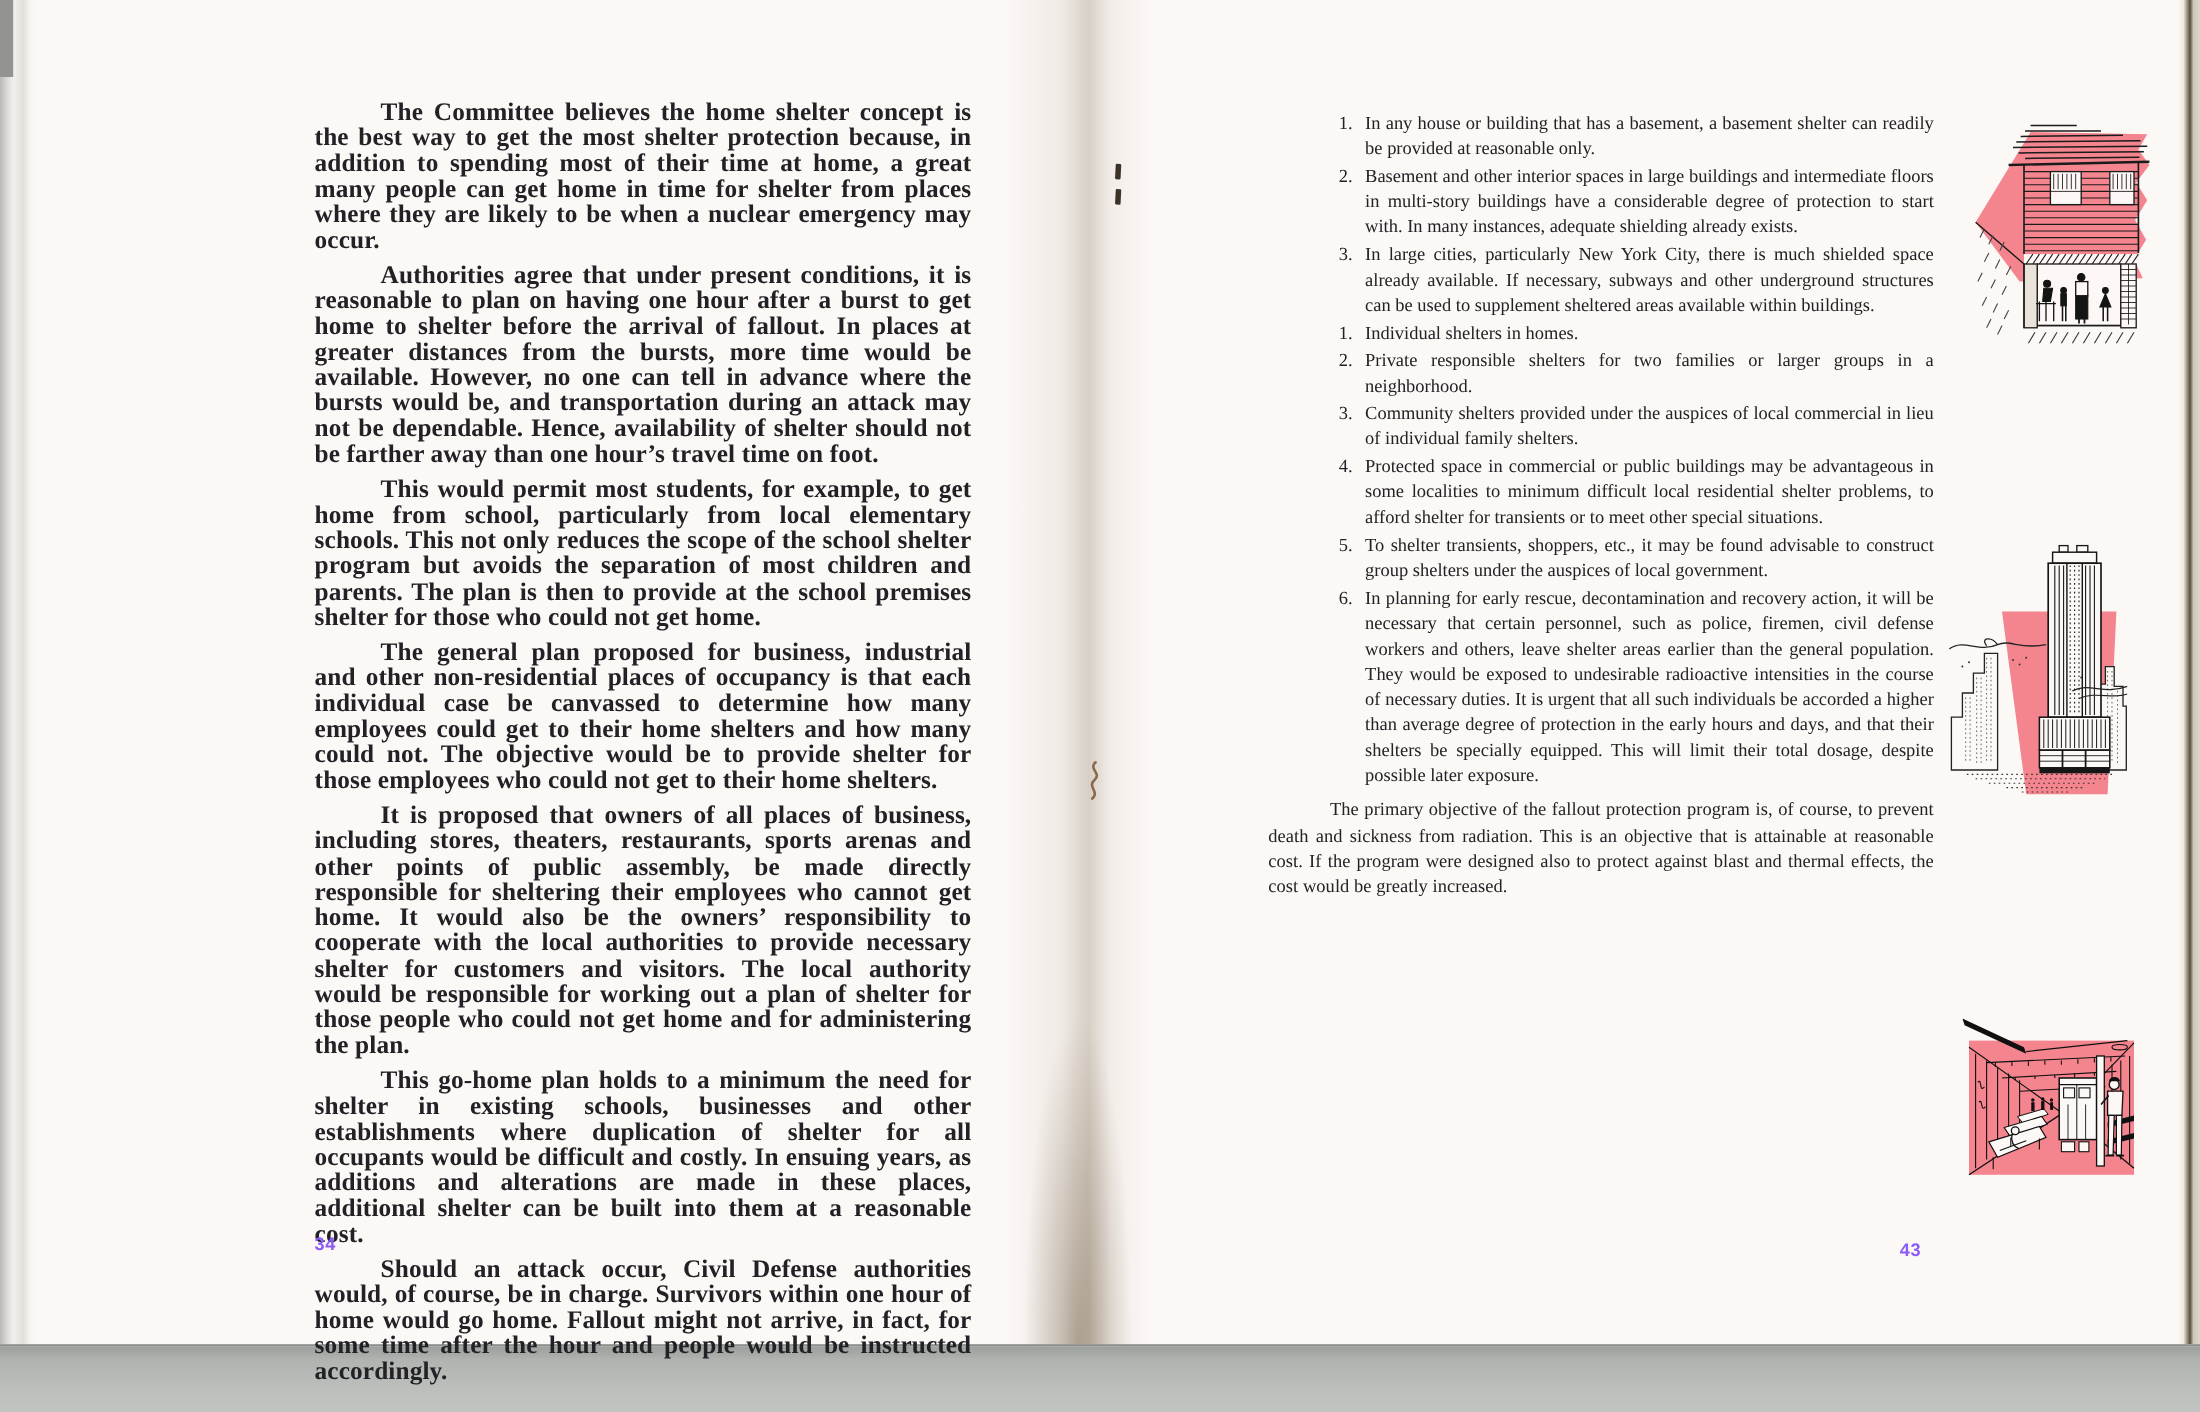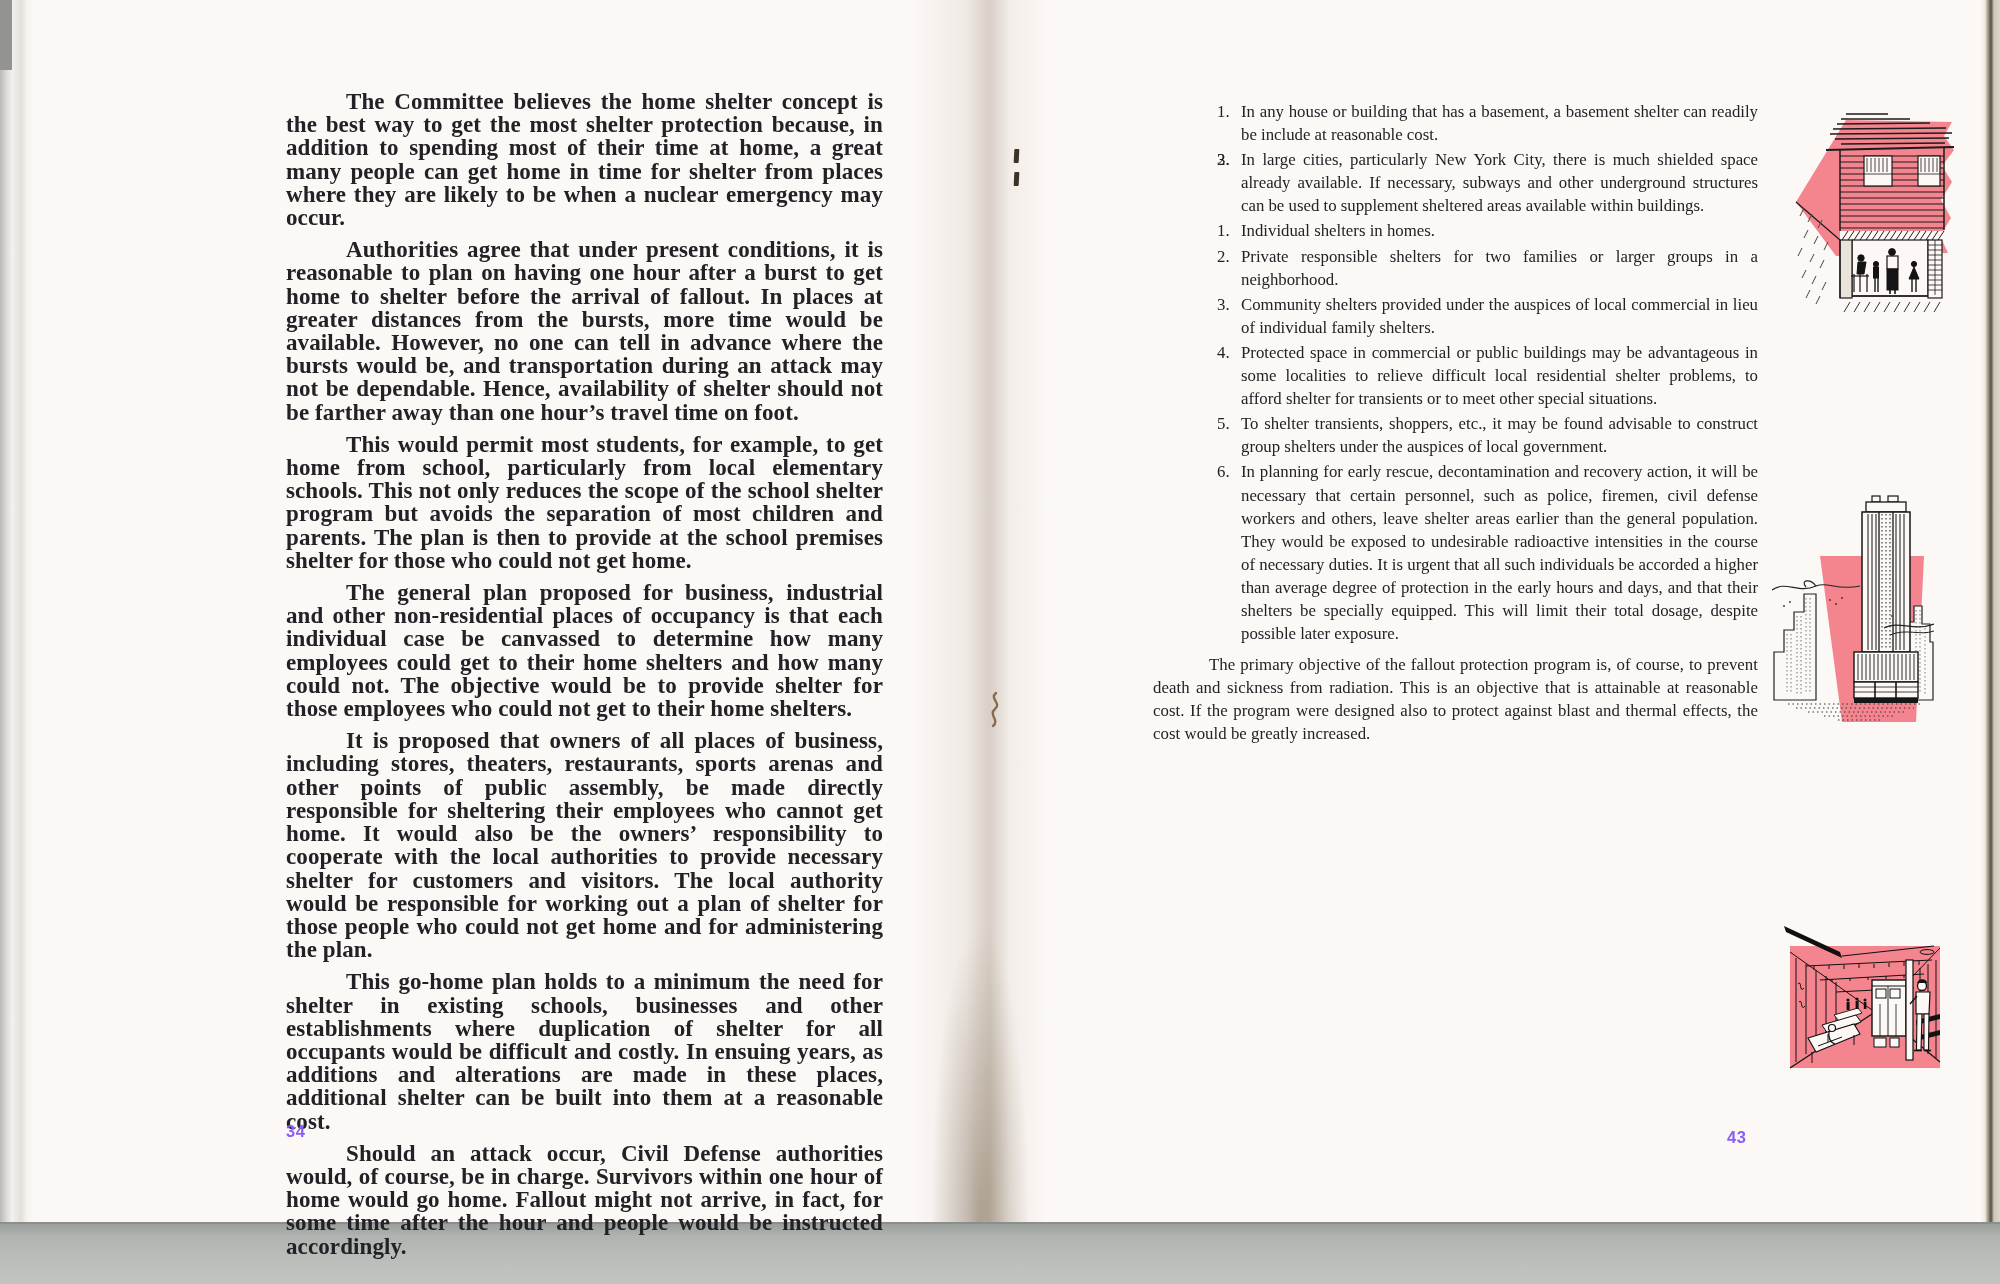--- a/index.html
+++ b/index.html
@@ -81,24 +81,25 @@
       <p class="para">Should an attack occur, Civil Defense authorities would, of course, be in charge. Survivors within one hour of home would go home. Fallout might not arrive, in fact, for some time after the hour and people would be instructed accordingly.</p>
     </div>
   <div id="pn34" class="pagenum">34</div>
 </div>
 
 <div>
   <div id="right-text" class="page-text">
     <div>
         <div class="li">
           <span class="num">1.</span>
-          <div class="li-text">In any house or building that has a basement, a basement shelter can readily be include at reasonable cost.</div>
+          <div class="li-text">In any house or building that has a basement, a basement shelter can readily be provided at reasonable only.</div>
         </div>
         <div class="li">
           <span class="num">2.</span>
+          <div class="li-text">Basement and other interior spaces in large buildings and intermediate floors in multi-story buildings have a considerable degree of protection to start with. In many instances, adequate shielding already exists.</div>
         </div>
         <div class="li">
           <span class="num">3.</span>
           <div class="li-text">In large cities, particularly New York City, there is much shielded space already available. If necessary, subways and other underground structures can be used to supplement sheltered areas available within buildings.</div>
         </div>
       </div>
     <div>
         <div class="li">
           <span class="num">1.</span>
           <div class="li-text">Individual shelters in homes.</div>
@@ -106,21 +107,21 @@
         <div class="li">
           <span class="num">2.</span>
           <div class="li-text">Private responsible shelters for two families or larger groups in a neighborhood.</div>
         </div>
         <div class="li">
           <span class="num">3.</span>
           <div class="li-text">Community shelters provided under the auspices of local commercial in lieu of individual family shelters.</div>
         </div>
         <div class="li">
           <span class="num">4.</span>
-          <div class="li-text">Protected space in commercial or public buildings may be advantageous in some localities to relieve difficult local residential shelter problems, to afford shelter for transients or to meet other special situations.</div>
+          <div class="li-text">Protected space in commercial or public buildings may be advantageous in some localities to minimum difficult local residential shelter problems, to afford shelter for transients or to meet other special situations.</div>
         </div>
         <div class="li">
           <span class="num">5.</span>
           <div class="li-text">To shelter transients, shoppers, etc., it may be found advisable to construct group shelters under the auspices of local government.</div>
         </div>
         <div class="li">
           <span class="num">6.</span>
           <div class="li-text">In planning for early rescue, decontamination and recovery action, it will be necessary that certain personnel, such as police, firemen, civil defense workers and others, leave shelter areas earlier than the general population. They would be exposed to undesirable radioactive intensities in the course of necessary duties. It is urgent that all such individuals be accorded a higher than average degree of protection in the early hours and days, and that their shelters be specially equipped. This will limit their total dosage, despite possible later exposure.</div>
         </div>
       </div>

